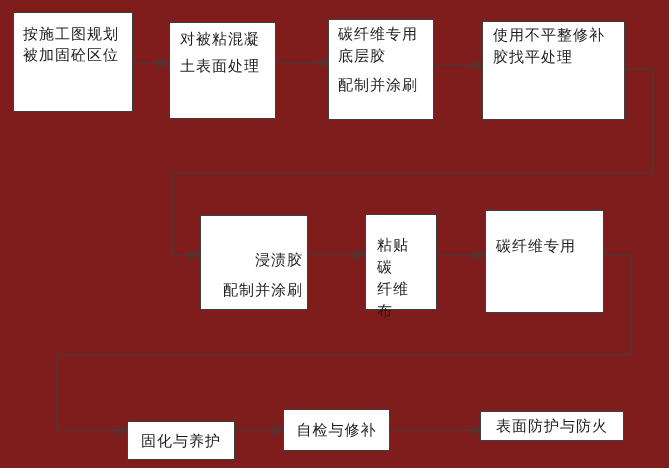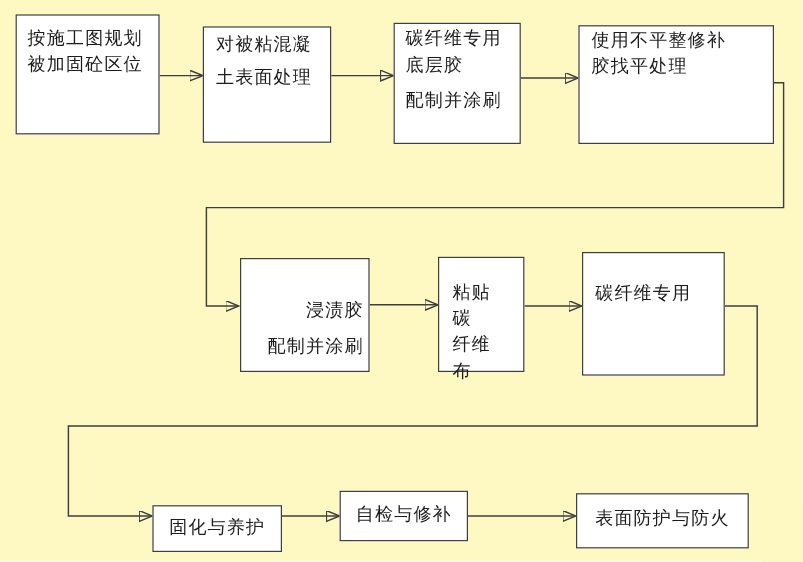--- a/index.html
+++ b/index.html
@@ -4,22 +4,22 @@
 <style>
   html, body {
     margin: 0;
     padding: 0;
     background: #ffffff;
   }
   .canvas {
     position: relative;
     width: 669px;
     height: 468px;
-    background: #fef9c3;
-    font-family: Liberation Mono, monospace;
+    background: #7f1d1d;
+    font-family: Liberation Sans, sans-serif;
     overflow: hidden;
   }
   .connector-layer {
     position: absolute;
     left: 0;
     top: 0;
     width: 669px;
     height: 468px;
     pointer-events: none;
   }
@@ -39,37 +39,37 @@
   }
   .box .t {
     display: block;
     white-space: pre-line;
   }
   
   .b1  { left: 13px;  top: 12px;  width: 120px; height: 100px; padding: 10px 5px 0 9px;  line-height: 21px; }
   .b2  { left: 169px; top: 22px;  width: 107px; height: 97px;  padding: 2px 4px 0 10px;  line-height: 27px; }
   .b3  { left: 328px; top: 19px;  width: 106px; height: 101px; padding: 3px 4px 0 9px;   line-height: 22px; }
   .b3 .t2 { margin-top: 7px; }
-  .b4  { left: 482px; top: 21px;  width: 163px; height: 99px;  padding: 2px 4px 0 10px;  line-height: 22px; }
+  .b4  { left: 482px; top: 21px;  width: 143px; height: 99px;  padding: 2px 4px 0 10px;  line-height: 22px; }
   .b5  { left: 200px; top: 215px; width: 108px; height: 95px;  padding: 33px 4px 0 10px; line-height: 22px; text-align: right; }
   .b5 .t2 { margin-top: 8px; }
   .b6  { left: 365px; top: 214px; width: 72px;  height: 96px;  padding: 19px 14px 0 11px; line-height: 22px; }
   .b7  { left: 485px; top: 210px; width: 119px; height: 103px; padding: 24px 4px 0 10px; line-height: 22px; }
   .b7 .t2 { margin-top: 9px; }
   
   .b8, .b9, .b10 {
     display: flex;
     align-items: center;
     justify-content: center;
     text-align: center;
     line-height: 18px;
   }
   .b8  { left: 127px; top: 410px; width: 108px; height: 39px; margin-top: 11px; }
   .b9  { left: 283px; top: 409px; width: 107px; height: 42px; text-align: right; }
-  .b10 { left: 480px; top: 411px; width: 144px; height: 46px; }
+  .b10 { left: 480px; top: 411px; width: 144px; height: 30px; }
 </style>
 </head>
 <body>
 
 <div class="canvas">
 
   <svg class="connector-layer" width="669" height="468" viewBox="0 0 669 468" xmlns="http://www.w3.org/2000/svg">
     <defs>
       <marker id="arr" markerWidth="12" markerHeight="10" refX="10" refY="4.5" orient="auto" markerUnits="userSpaceOnUse">
         <path d="M0,0 L11,4.5 L0,9 Z" fill="#111111" stroke="none"></path>

